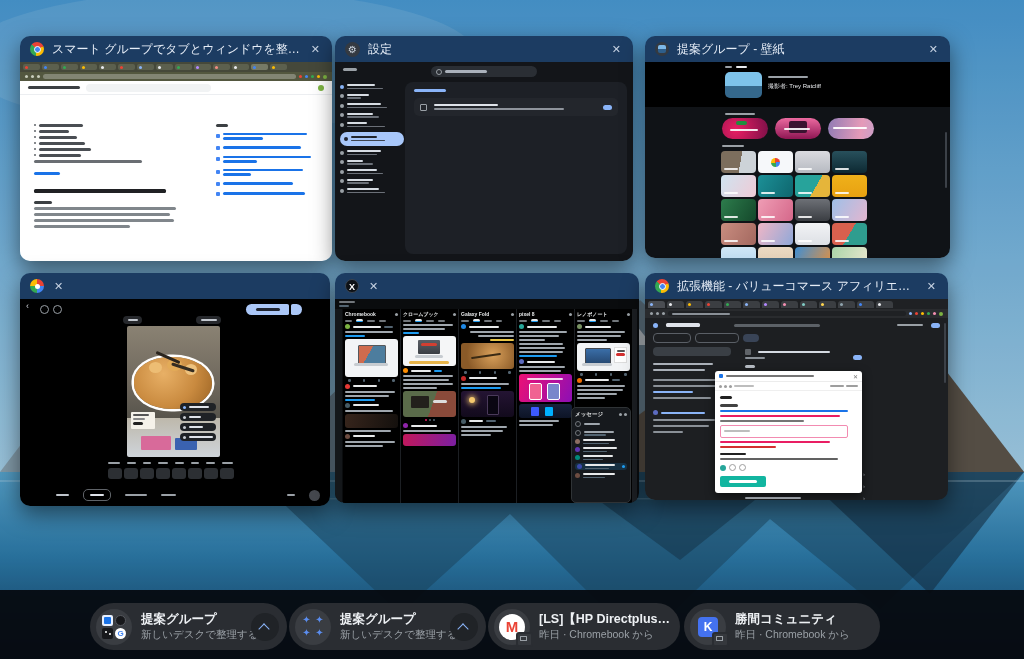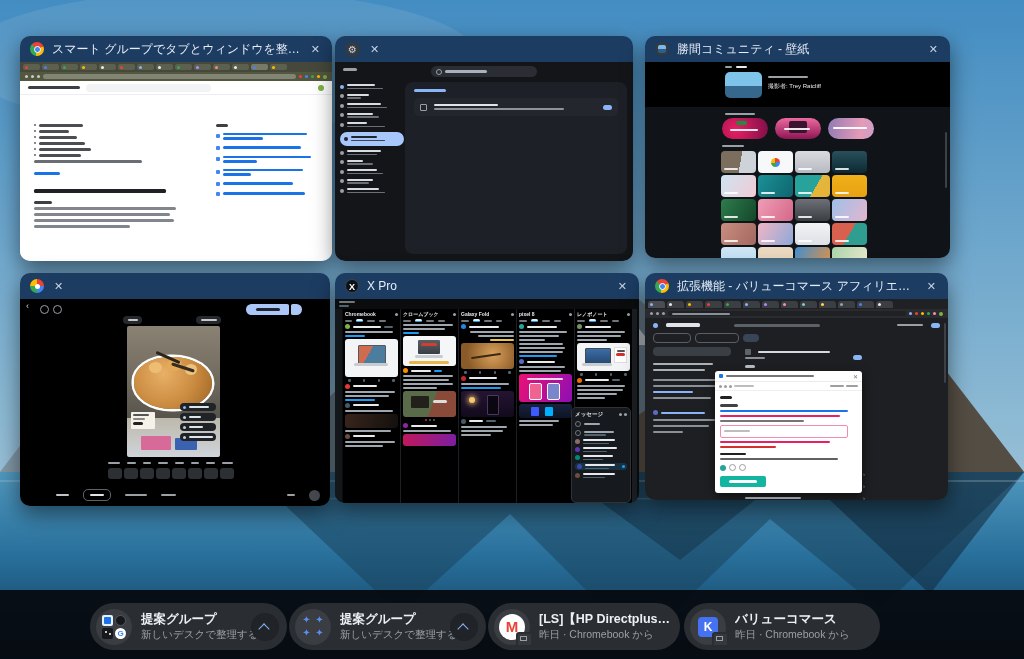--- a/index.html
+++ b/index.html
@@ -211,20 +211,21 @@
             <span class="b" style="width:4px;height:4px;background:#4285f4;border-radius:1px"></span>
             <span class="b" style="width:82px;height:2.5px;background:#1a73e8"></span>
           </div>
       </div>
     </div>
   </div>
 
   <div class="win" style="left:335px;top:36px;width:298px;height:225px">
     <div class="tbar">
       <span class="gear-i">⚙</span>
+      <span class="ttl">設定</span>
       <span class="wx">✕</span>
     </div>
     <div class="content" style="background:#131519">
       <span class="a b" style="left:8px;top:6px;width:14px;height:3px;background:#9aa0a6"></span>
       <div class="a row" style="left:96px;top:4px;width:106px;height:11px;background:#2a2e34;border-radius:6px;padding:0 5px;box-sizing:border-box">
         <span class="dot" style="width:4px;height:4px;border:1px solid #9aa0a6;background:transparent"></span>
         <span class="b" style="width:42px;height:2.5px;background:#aab1bb"></span>
       </div>
 
       <div class="a col" style="left:5px;top:22px;width:60px;gap:4.5px">
@@ -318,21 +319,21 @@
           <span style="flex:1"></span>
           <span class="b" style="width:9px;height:5px;background:#8ab4f8;border-radius:3px"></span>
         </div>
       </div>
     </div>
   </div>
 
   <div class="win" style="left:645px;top:36px;width:305px;height:222px">
     <div class="tbar">
       <span class="wallp-i"></span>
-      <span class="ttl">勝間コミュニティ - 壁紙</span>
+      <span class="ttl">提案グループ - 壁紙</span>
       <span class="wx">✕</span>
     </div>
     <div class="content" style="background:#101317">
       <div class="a" style="left:0;top:0;right:0;height:45px;background:#000">
         <span class="a b" style="left:80px;top:4px;width:7px;height:2px;background:#9aa0a6"></span>
         <span class="a b" style="left:91px;top:4px;width:11px;height:2px;background:#e8eaed"></span>
         <div class="a" style="left:80px;top:10px;width:37px;height:26px;border-radius:5px;background:linear-gradient(#7ec3ea 52%,#35688c 52%)"></div>
         <span class="a b" style="left:123px;top:14px;width:40px;height:2px;background:#9aa0a6"></span>
         <span class="a" style="left:123px;top:20px;color:#e8eaed;font-size:6px;white-space:nowrap">撮影者: Trey Ratcliff</span>
       </div>
@@ -491,21 +492,20 @@
         <span style="flex:1"></span>
         <span class="b" style="width:8px;height:2.5px;background:#9aa0a6"></span>
         <span class="dot" style="width:11px;height:11px;background:#45484e"></span>
       </div>
     </div>
   </div>
 
   <div class="win" style="left:335px;top:273px;width:304px;height:230px">
     <div class="tbar">
       <span class="x-i">X</span>
-      <span class="ttl">X Pro</span>
       <span class="wx">✕</span>
     </div>
     <div class="content" style="background:#0a0c0e">
       <span class="a b" style="left:4px;top:2px;width:16px;height:2px;background:#71767b"></span>
       <span class="a b" style="left:4px;top:6px;width:10px;height:2px;background:#536471"></span>
       <div class="a" style="left:0;top:10px;bottom:0;width:7px;background:#14171a"></div>
       <div class="a row" style="left:8px;top:10px;right:2px;bottom:0;gap:1px;align-items:stretch;background:#1c1f23">
 
         <div class="xcol">
           <div class="xhead">
@@ -972,18 +972,18 @@
       <span class="ps">昨日 · Chromebook から</span>
     </span>
   </div>
 
   <div class="pill" style="left:684px;width:196px">
     <span style="flex:none;width:36px;height:36px;border-radius:50%;background:#3a3d42;position:relative;display:grid;place-content:center">
       <span style="width:20px;height:20px;border-radius:4px;background:#4472f0;color:#fff;font-weight:bold;font-size:12px;text-align:center;line-height:20px">K</span>
       <span class="badge"></span>
     </span>
     <span class="col" style="min-width:0;flex:1">
-      <span class="pt">バリューコマース</span>
+      <span class="pt">勝間コミュニティ</span>
       <span class="ps">昨日 · Chromebook から</span>
     </span>
   </div>
 
 </div>
 
 </body></html>

